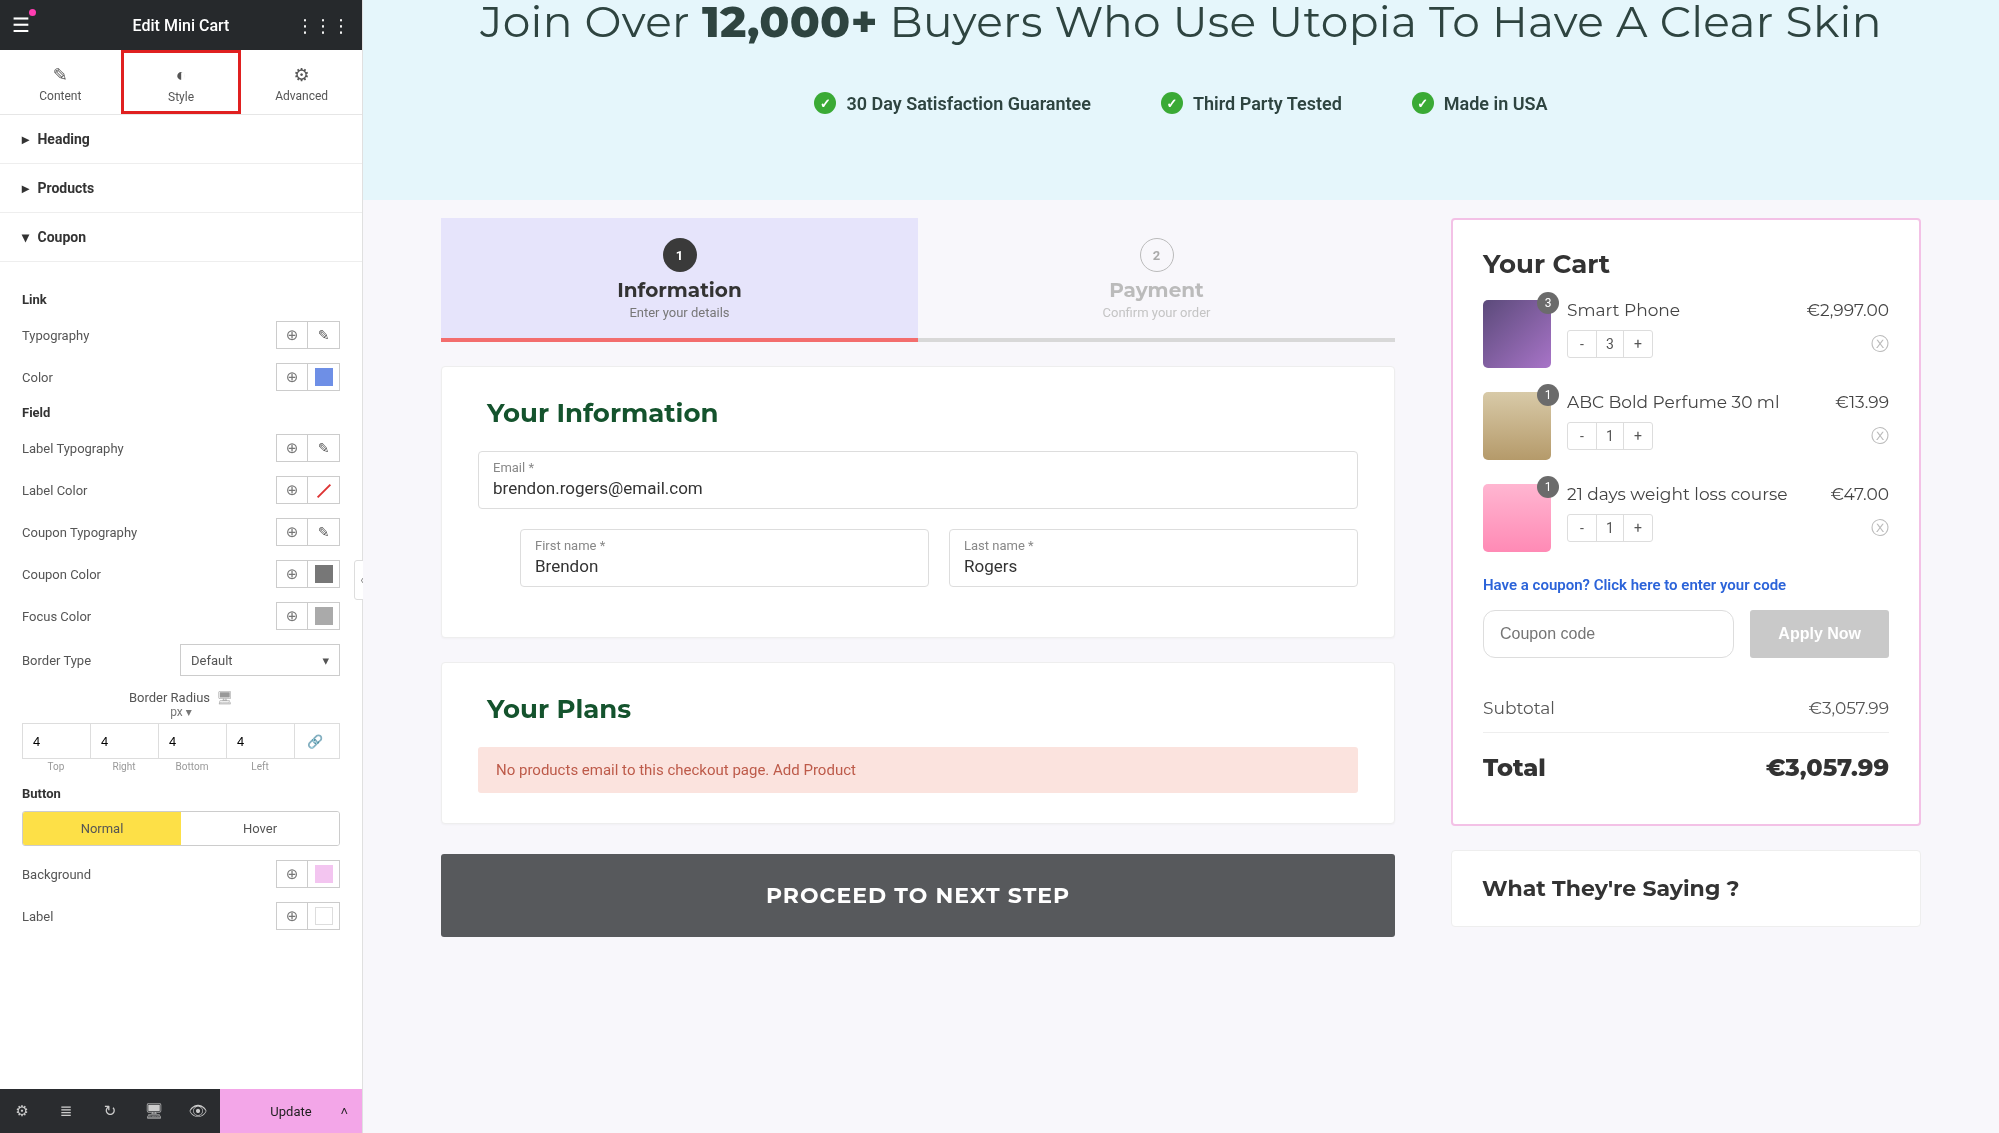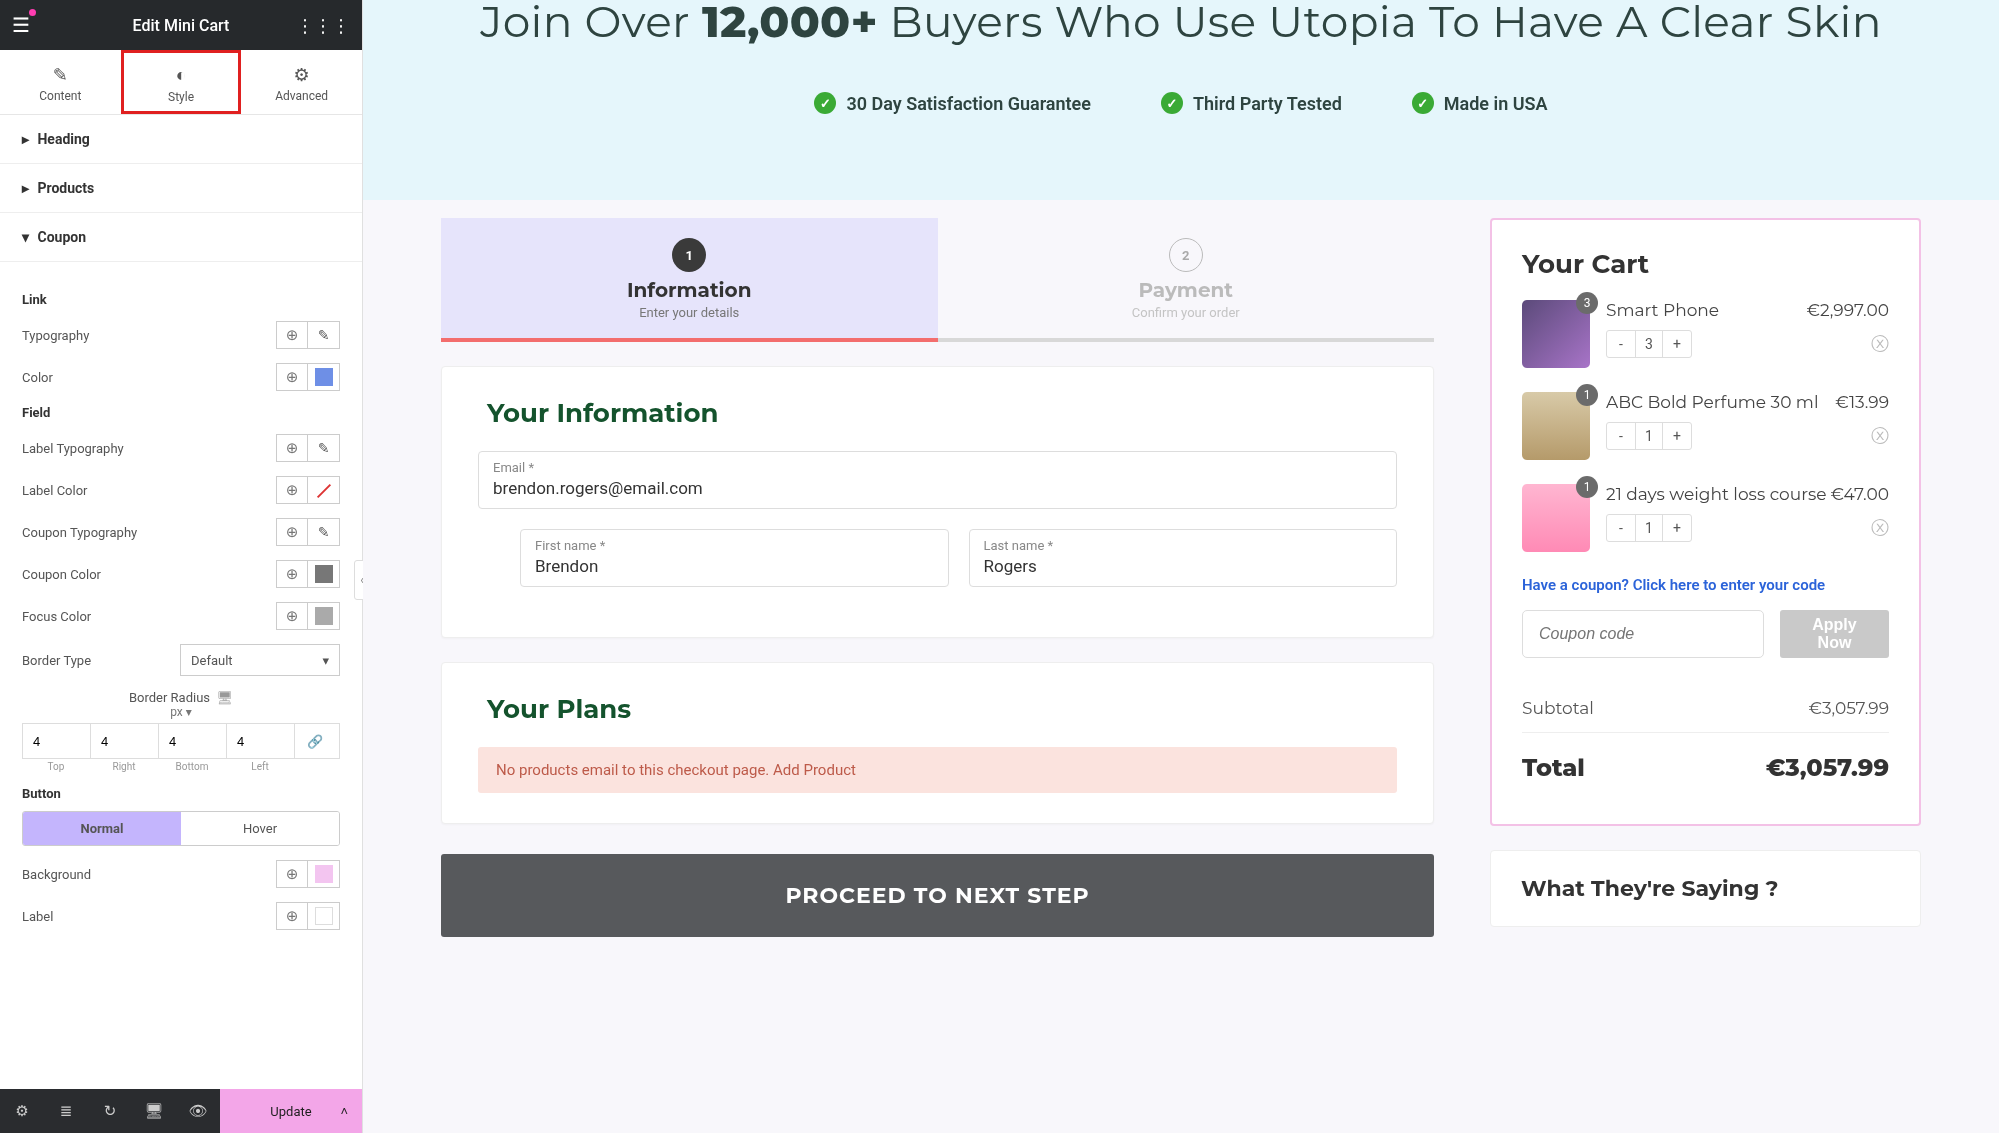--- a/index.html
+++ b/index.html
@@ -46,21 +46,21 @@
 .radius-row{display:flex;align-items:center;justify-content:space-between;margin:14px 0 4px;color:#555;flex-direction:column;}
 .radius-row .units{color:#777;font-size:12px;}
 .radius-inputs{display:flex;border:1px solid #ddd;}
 .radius-inputs input{width:68px;height:34px;border:none;border-right:1px solid #ddd;text-align:left;padding-left:10px;font-size:13px;}
 .radius-inputs .link{width:40px;display:flex;align-items:center;justify-content:center;color:#999;cursor:pointer;}
 .radius-labels{display:flex;font-size:10px;color:#999;padding-top:2px;}
 .radius-labels span{width:68px;text-align:center;}
 
 .btn-toggle{display:flex;border:1px solid #ccc;border-radius:3px;overflow:hidden;margin-top:8px;}
 .btn-toggle div{flex:1;text-align:center;padding:9px 0;cursor:pointer;background:#fff;color:#555;}
-.btn-toggle div.active{background:#c4b5fd;font-weight:bold;}
+.btn-toggle div.active{background:#fde047;}
 
 
 .sb-bottom{position:absolute;bottom:0;left:0;right:0;height:44px;display:flex;background:#2a2c2f;}
 .sb-bottom .b-icon{width:44px;display:flex;align-items:center;justify-content:center;color:#ccc;font-size:15px;cursor:pointer;}
 .sb-bottom .update{flex:1;background:#f3a6e8;color:#1e1e1e;display:flex;align-items:center;justify-content:center;font-size:13px;cursor:pointer;position:relative;}
 .sb-bottom .update .caret-up{position:absolute;right:14px;}
 
 
 .collapse-handle{position:absolute;right:-8px;top:560px;width:16px;height:40px;border:1px solid #ddd;background:#fff;border-radius:3px;display:flex;align-items:center;justify-content:center;color:#888;font-size:12px;cursor:pointer;}
 
@@ -68,21 +68,21 @@
 .preview{flex:1;background:linear-gradient(#e5f6fb 0 200px,#f8f7fb 200px);position:relative;overflow:hidden;}
 .hero{padding:0 40px 60px;text-align:center;}
 .hero h1{font-family:Montserrat,Arial,sans-serif;font-weight:400;color:#2e4440;font-size:44px;margin-top:-6px;letter-spacing:0.3px;}
 .hero h1 b{font-weight:800;}
 .trust-row{display:flex;gap:70px;justify-content:center;margin-top:44px;color:#2e4440;font-size:18px;font-weight:600;}
 .trust-item{display:flex;align-items:center;gap:10px;}
 .ck{width:22px;height:22px;border-radius:50%;background:#3aaa35;display:inline-flex;align-items:center;justify-content:center;color:#fff;font-size:13px;}
 
 .checkout-wrap{display:flex;gap:56px;padding:44px 78px;}
 .left-col{flex:1.25;}
-.right-col{width:431px;}
+.right-col{width:470px;}
 
 .steps{display:flex;border-bottom:4px solid #e6e6e6;}
 .step{flex:1;text-align:center;padding:20px 0 18px;}
 .step .num{width:34px;height:34px;border-radius:50%;display:inline-flex;align-items:center;justify-content:center;font-weight:700;margin-bottom:6px;}
 .step.active{background:#e6e4fb;}
 .step.active .num{background:#3a3a3a;color:#fff;}
 .step.inactive .num{border:1px solid #bbb;color:#aaa;}
 .step h3{font-family:Montserrat,Arial,sans-serif;font-weight:700;font-size:20px;color:#333;}
 .step.inactive h3{color:#bbb;}
 .step p{font-size:13px;color:#777;margin-top:3px;}
@@ -113,21 +113,21 @@
 .ci-body{flex:1;}
 .ci-name{font-size:17px;font-family:Montserrat,Arial,sans-serif;color:#444;}
 .ci-price{position:absolute;right:0;top:0;font-size:17px;font-family:Montserrat,Arial,sans-serif;color:#444;}
 .ci-remove{position:absolute;right:0;top:32px;color:#bbb;cursor:pointer;font-size:18px;}
 .qty{display:inline-flex;border:1px solid #ddd;border-radius:3px;margin-top:10px;}
 .qty span{width:28px;height:26px;display:flex;align-items:center;justify-content:center;cursor:pointer;font-size:14px;color:#555;}
 .qty .n{border-left:1px solid #ddd;border-right:1px solid #ddd;cursor:default;}
 
 .coupon-link{color:#2b63d9;font-weight:600;font-size:15px;cursor:pointer;margin:6px 0 16px;display:block;}
 .coupon-row{display:flex;gap:16px;margin-bottom:26px;}
-.coupon-row input{flex:1;border:1px solid #ddd;border-radius:5px;padding:14px 16px;font-size:16px;font-style:italic;}
+.coupon-row input{flex:1;border:1px solid #ddd;border-radius:12px;padding:14px 16px;font-size:16px;}
 .coupon-row button{background:#c9c9c9;border:none;color:#fff;padding:0 28px;font-size:16px;font-weight:600;border-radius:3px;cursor:pointer;}
 
 .total-row{display:flex;justify-content:space-between;padding:14px 0;font-size:17px;color:#555;font-family:Montserrat,Arial,sans-serif;}
 .total-row.big{font-size:24px;font-weight:800;color:#333;border-top:1px solid #eee;padding-top:20px;}
 
 .testimonials-card{background:#fff;border:1px solid #eee;border-radius:4px;margin-top:24px;padding:24px 30px;}
 .testimonials-card h3{font-family:Montserrat,Arial,sans-serif;font-size:22px;font-weight:700;}
 
 
 .ci-img.phone { background: linear-gradient(135deg,#5b4a7a,#a874c8); }

